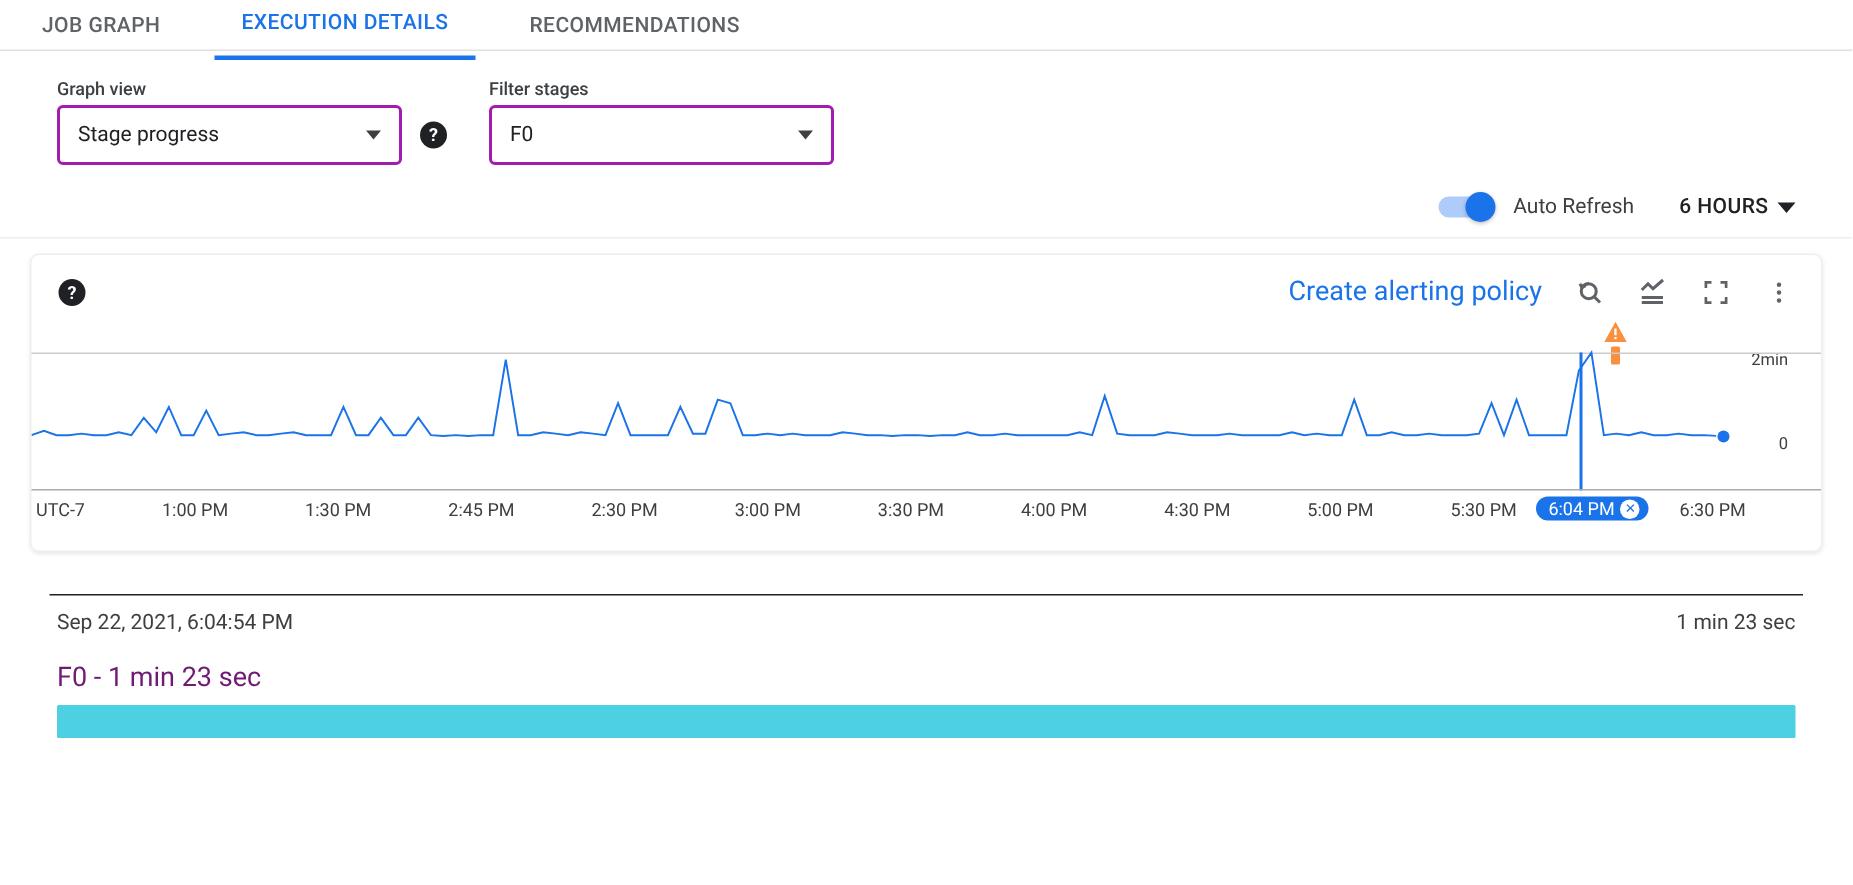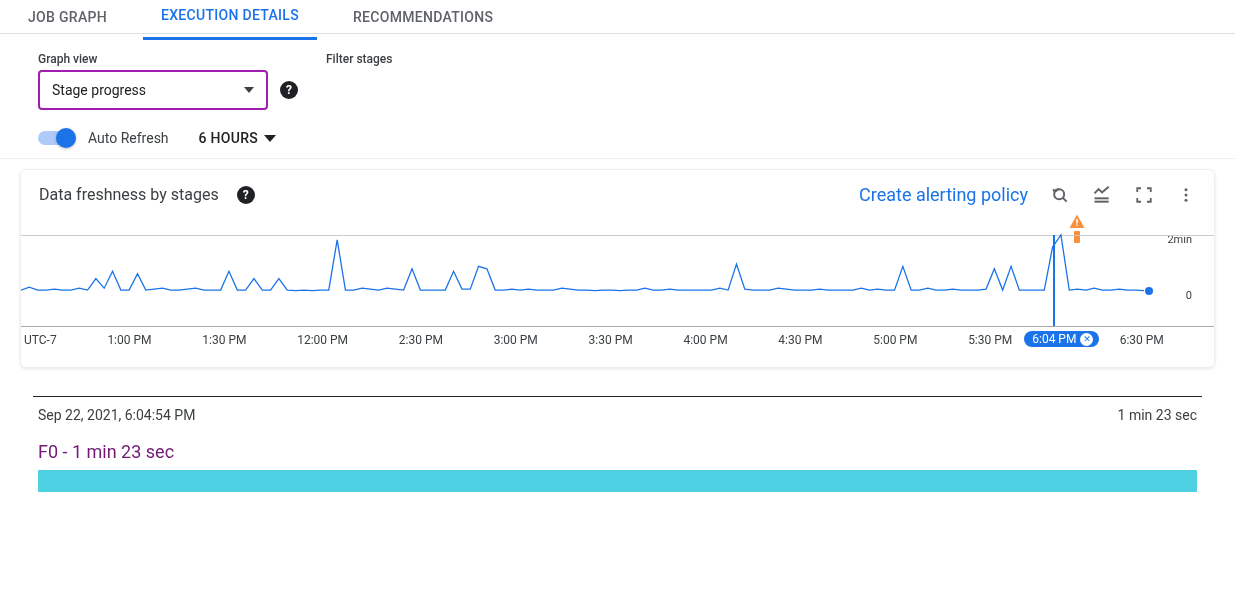--- a/index.html
+++ b/index.html
@@ -62,20 +62,21 @@
     color: #fff;
     font-size: 12px;
     font-weight: 700;
     display: inline-flex;
     align-items: center;
     justify-content: center;
     cursor: pointer;
   }
   .controls-row {
     display: flex;
+    justify-content: flex-end;
     align-items: center;
     padding: 10px 38px 2px;
     gap: 30px;
     border-bottom: 1px solid #eee;
     padding-bottom: 12px;
     margin-bottom: 0;
   }
   .toggle {
     width: 36px; height: 14px; border-radius: 7px;
     background: #aecbfa; position: relative; cursor: pointer;
@@ -152,40 +153,43 @@
     <div class="select-row">
       <div class="select">
         <span>Stage progress</span>
         <span class="caret-down"></span>
       </div>
       <span class="help-icon">?</span>
     </div>
   </div>
   <div class="filter-group">
     <span class="filter-label">Filter stages</span>
+    <div class="select small">
+      <span>F0</span>
+      <span class="caret-down"></span>
+    </div>
   </div>
 </div>
 
 <div class="controls-row">
   <div class="toggle-wrap">
     <div class="toggle">
         <div class="knob"></div>
       </div>
     <span class="toggle-label">Auto Refresh</span>
   </div>
   <div class="range-picker">
     <span>6 HOURS</span>
     <span class="caret-down big"></span>
   </div>
 </div>
 
 <div class="card">
   <div class="card-header">
     <div class="card-title-wrap">
-      <span class="card-title">Data freshness by stages</span>
       <span class="help-icon">?</span>
     </div>
     <div class="card-actions">
       <span class="link">Create alerting policy</span>
       <span class="icon-btn">
         <svg width="20" height="20" viewBox="0 0 24 24" fill="none" stroke="#5f6368" stroke-width="2.4">
             <circle cx="11" cy="11" r="6"></circle>
             <line x1="20" y1="20" x2="15.5" y2="15.5"></line>
             <path d="M11 5 A6 6 0 0 0 5.5 8"></path>
             <polyline points="4,5 5.5,8 8.5,6.5"></polyline>
@@ -231,21 +235,21 @@
     <div class="vline" id="vline" style="left: 1032.25px;"></div>
     <svg class="plot" id="plot" preserveAspectRatio="none" viewBox="0 0 1195 64">
         <polyline points="0.0,59.1 8.3,56.2 16.7,59.1 25.0,59.1 33.3,58.1 41.7,59.1 50.0,59.1 58.3,57.2 66.7,59.1 75.0,47.5 83.3,57.2 91.7,40.3 100.0,59.1 108.3,59.1 116.7,42.7 125.0,59.1 133.3,58.1 141.7,57.2 150.0,59.1 158.3,59.1 166.7,58.1 175.0,57.2 183.3,59.1 191.7,59.1 200.0,59.1 208.3,40.3 216.7,59.1 225.0,59.1 233.3,47.5 241.7,59.1 250.0,59.1 258.3,47.5 266.7,59.1 275.0,59.6 283.3,59.1 291.7,59.6 300.0,59.1 308.3,59.1 316.7,8.8 325.0,59.1 333.3,59.1 341.7,57.2 350.0,58.1 358.3,59.1 366.7,57.2 375.0,58.1 383.3,59.1 391.7,37.8 400.0,59.1 408.3,59.1 416.7,59.1 425.0,59.1 433.3,40.3 441.7,58.1 450.0,58.1 458.3,35.4 466.7,37.8 475.0,59.1 483.3,59.1 491.7,58.1 500.0,59.1 508.3,58.1 516.7,59.1 525.0,59.1 533.3,59.1 541.7,57.2 550.0,58.1 558.3,59.1 566.7,59.1 575.0,59.6 583.3,59.1 591.7,59.1 600.0,59.6 608.3,59.1 616.7,59.1 625.0,57.2 633.3,59.1 641.7,59.1 650.0,58.1 658.3,59.1 666.7,59.1 675.0,59.1 683.3,59.1 691.7,59.1 700.0,57.2 708.3,59.1 716.7,33.0 725.0,58.1 733.3,59.1 741.7,59.1 750.0,59.1 758.3,57.2 766.7,58.1 775.0,59.1 783.3,59.1 791.7,59.1 800.0,58.1 808.3,59.1 816.7,59.1 825.0,59.1 833.3,59.1 841.7,57.2 850.0,59.1 858.3,58.1 866.7,59.1 875.0,59.1 883.3,35.4 891.7,59.1 900.0,59.1 908.3,57.2 916.7,59.1 925.0,59.1 933.3,58.1 941.7,59.1 950.0,59.1 958.3,59.1 966.7,58.1 975.0,37.8 983.3,59.1 991.7,35.4 1000.0,59.1 1008.3,59.1 1016.7,59.1 1025.0,59.1 1033.3,16.1 1041.7,4.0 1050.0,59.1 1058.3,58.1 1066.7,59.1 1075.0,57.2 1083.3,59.1 1091.7,59.1 1100.0,58.1 1108.3,59.1 1116.7,59.1 1125.0,59.6" fill="none" stroke="#1a73e8" stroke-width="1.3"></polyline>
       </svg>
     <span class="dot"></span>
     <div class="axis"></div>
     <div class="xticks" id="xticks">
         <span>UTC-7</span>
         <span>1:00 PM</span>
         <span>1:30 PM</span>
-        <span>12:00 PM</span>
+        <span>2:45 PM</span>
         <span>2:30 PM</span>
         <span>3:00 PM</span>
         <span>3:30 PM</span>
         <span>4:00 PM</span>
         <span>4:30 PM</span>
         <span>5:00 PM</span>
         <span>5:30 PM</span>
         <span style="visibility: hidden;">x</span>
         <span>6:30 PM</span>
       </div>

